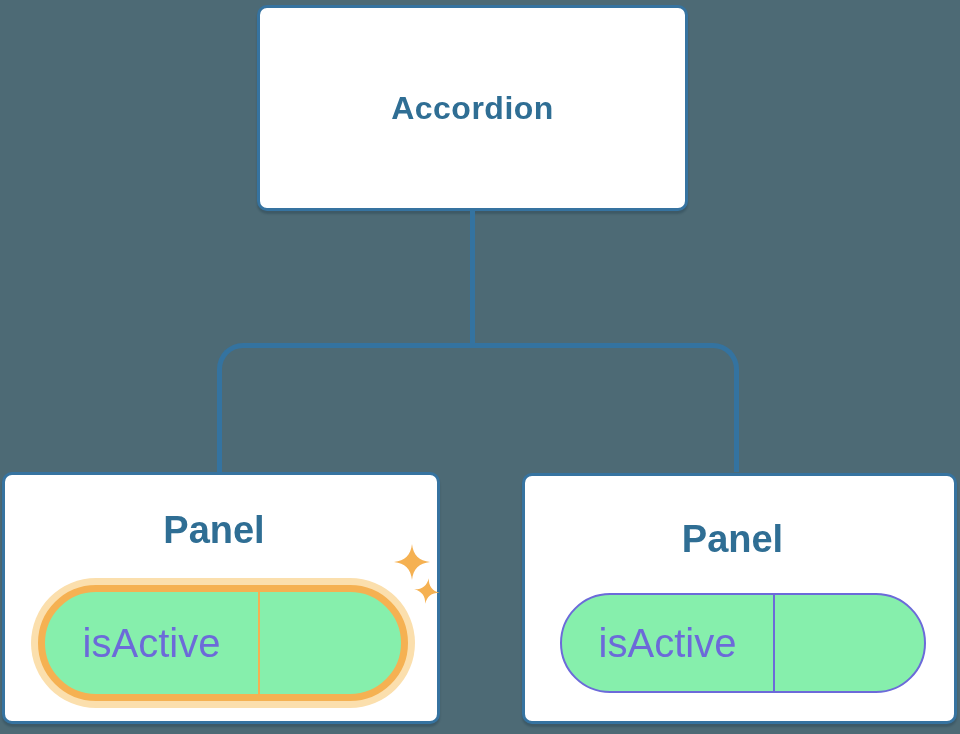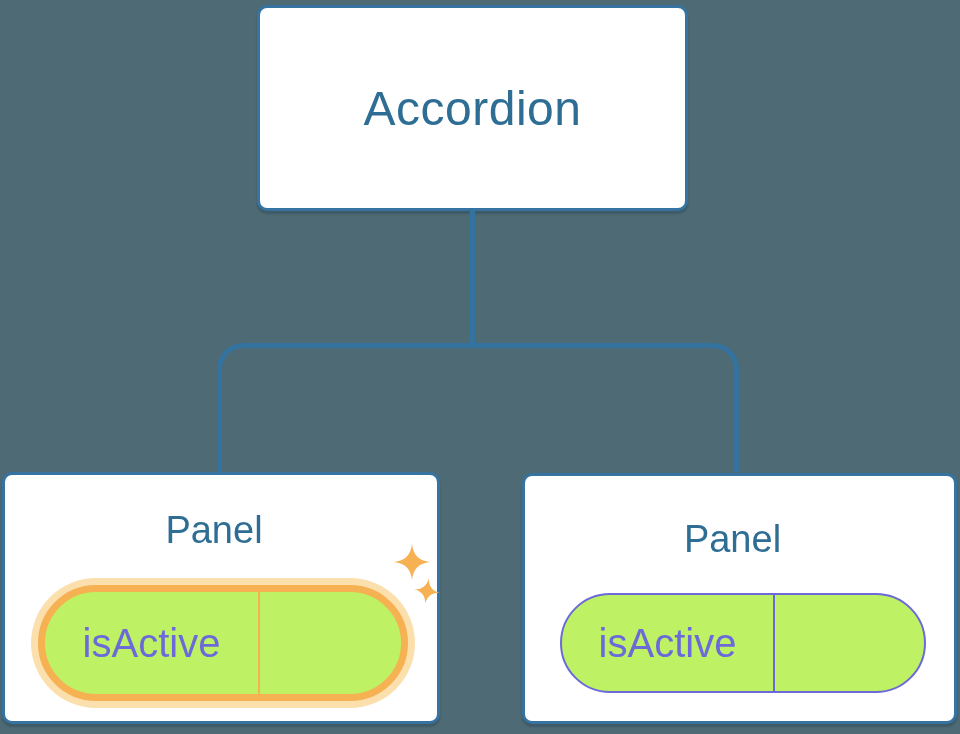--- a/index.html
+++ b/index.html
@@ -31,22 +31,22 @@
     border:3px solid var(--node-border);
     border-radius:10px;
     box-shadow:0 3px 2px rgba(10,30,50,.22);
   }
   .root-node{
     left:257px; top:5px;
     width:431px; height:206px;
     display:flex; align-items:center; justify-content:center;
   }
   .node-title{
-    font-size:48px;
-    font-weight:400;
+    font-size:32px;
+    font-weight:700;
     color:var(--node-text);
     letter-spacing:.5px;
   }
   .stem{
     position:absolute;
     left:470px; top:209px;
     width:5px; height:137px;
     background:var(--connector);
   }
   .bracket{
@@ -66,31 +66,31 @@
   }
   .panel-right{
     left:522px; top:473px;
     width:435px; height:251px;
   }
   .panel-title{
     position:absolute;
     left:0; right:14px;
     text-align:center;
     font-size:38px;
-    font-weight:400;
+    font-weight:700;
     color:var(--node-text);
     line-height:1;
   }
   .panel-left .panel-title{top:36px;}
   .panel-right .panel-title{top:44px;}
   .pill{
     position:absolute;
     display:flex;
     align-items:stretch;
-    background:#bef264;
+    background:#86efac;
     font-size:40px;
     color:var(--prop-purple);
   }
   .pill-active{
     left:33px; top:110px;
     width:370px; height:116px;
     border:7px solid var(--highlight-orange);
     border-radius:60px;
     box-shadow:0 0 0 7px var(--highlight-glow);
   }

